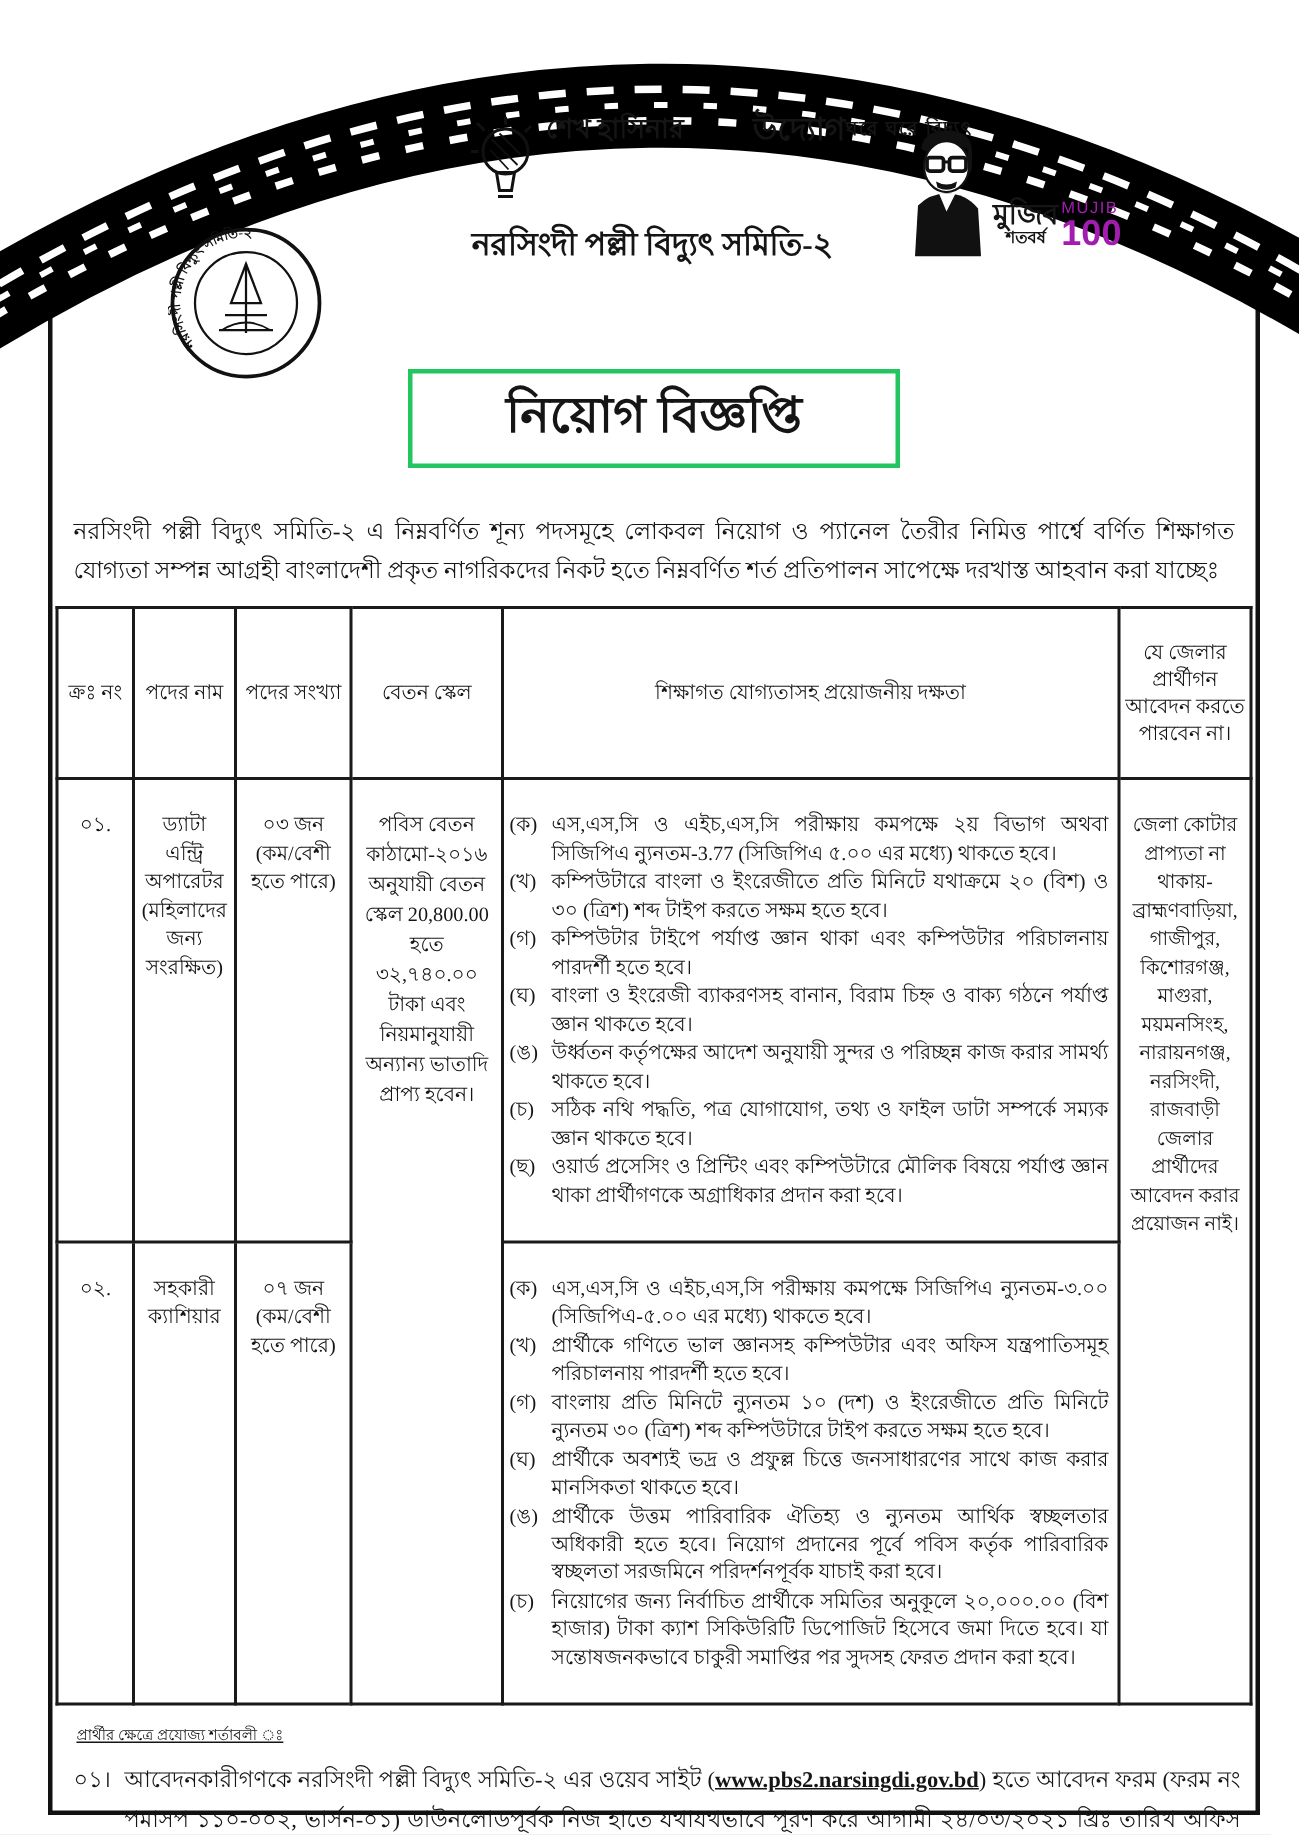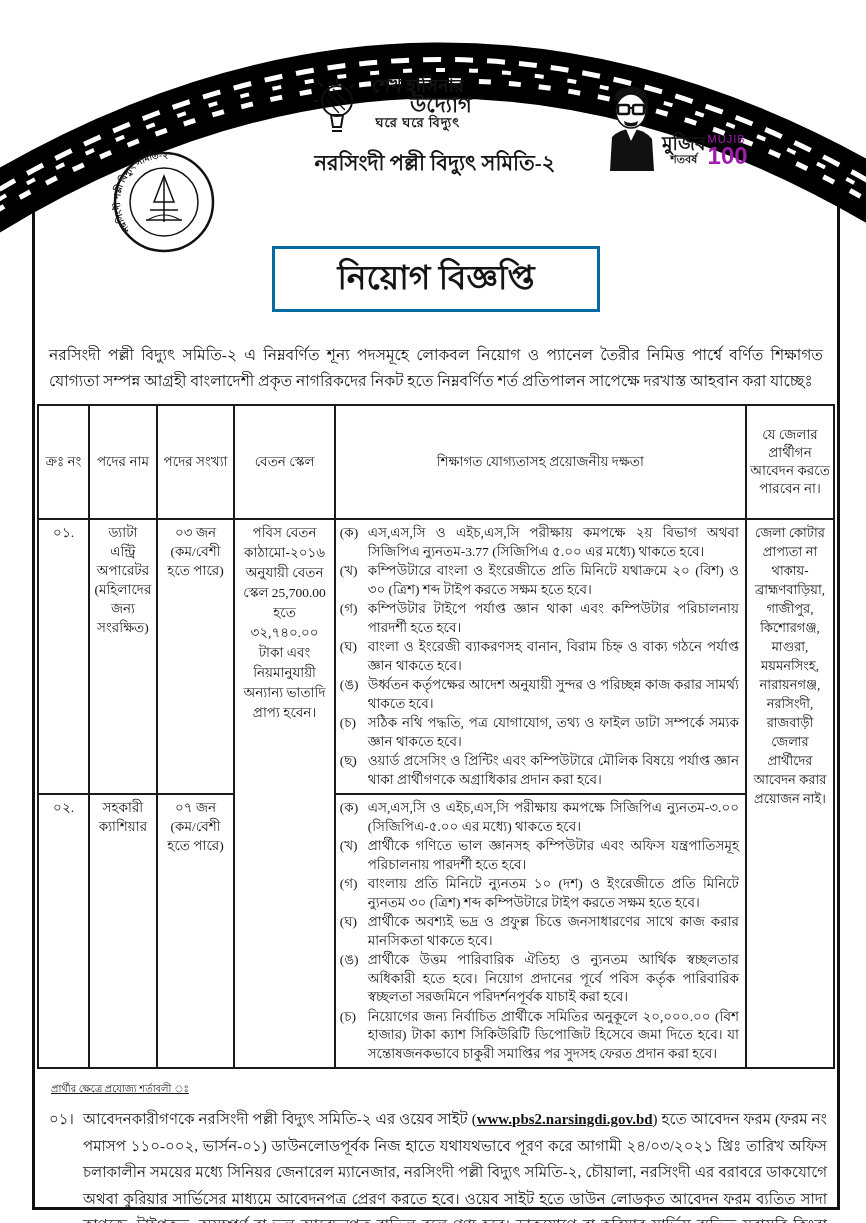--- a/index.html
+++ b/index.html
@@ -7,21 +7,21 @@
     position:relative;width:866px;height:1223px;margin:0 auto;
     background:#fff;overflow:hidden;
     font-family:"Liberation Serif","DejaVu Serif",serif;
     color:#151515;
   }
   
   .arc-svg{position:absolute;left:0;top:0;z-index:1;}
   
   .seal{position:absolute;left:112px;top:150px;z-index:2;}
   .bulb-logo{position:absolute;left:312px;top:76px;z-index:2;display:flex;align-items:flex-start;}
-  .bulb-text{display:flex;flex-direction:column;align-items:center;margin-left:4px;}
+  .bulb-text{display:flex;flex-direction:row;align-items:center;margin-left:4px;}
   .bulb-text .l1{font-size:18px;font-weight:bold;line-height:20px;}
   .bulb-text .l2{font-size:21px;font-weight:bold;line-height:19px;margin-left:46px;}
   .bulb-text .l3{font-size:13px;font-weight:bold;line-height:16px;letter-spacing:1px;}
   .org-title{position:absolute;left:255px;top:150px;width:360px;text-align:center;z-index:2;}
   .org-title .name{font-size:21px;font-weight:bold;line-height:26px;}
   .org-title .addr{font-size:20px;font-weight:bold;line-height:26px;text-decoration:underline;margin-top:4px;}
   .mujib{position:absolute;left:602px;top:85px;z-index:2;display:flex;align-items:flex-end;}
   .mujib-bn{display:flex;flex-direction:column;align-items:center;margin-left:2px;margin-bottom:6px;}
   .mujib-bn .b1{font-size:19px;font-weight:bold;line-height:19px;}
   .mujib-bn .b2{font-size:11px;font-weight:bold;line-height:12px;}
@@ -29,28 +29,28 @@
     font-family:"Liberation Sans","DejaVu Sans",sans-serif;}
   .mujib-en .e1{font-size:11px;line-height:11px;letter-spacing:1px;}
   .mujib-en .e2{font-size:24px;line-height:22px;font-weight:bold;}
   
   .doc-body{
     position:absolute;left:32px;right:26px;top:200px;bottom:13px;
     border-left:3px solid #111;border-right:3px solid #111;border-bottom:3px solid #111;
     z-index:0;padding:0 0 4px 0;box-sizing:border-box;background:#fff;
   }
   .notice-box{
-    width:322px;margin:46px auto 0 auto;border:3px solid #0369a1;
+    width:322px;margin:46px auto 0 auto;border:3px solid #22c55e;
     text-align:center;padding:10px 0 12px 0;
   }
   .notice-box .t{font-size:33px;font-weight:bold;line-height:38px;}
   .intro{margin:30px 14px 0 14px;font-size:15.5px;line-height:26px;text-align:justify;}
   
   table.recruit{border-collapse:collapse;width:798px;margin:10px auto 0 auto;table-layout:fixed;}
-  table.recruit th,table.recruit td{border:2px solid #1a1a1a;padding:3px 4px;vertical-align:top;}
+  table.recruit th,table.recruit td{border:2px solid #1a1a1a;padding:20px 4px;vertical-align:top;}
   table.recruit th{font-weight:normal;font-size:13.5px;line-height:18px;text-align:center;vertical-align:middle;padding:20px 3px;}
   .c-serial{width:50px;} .c-post{width:66px;} .c-count{width:76px;} .c-scale{width:98px;} .c-req{width:402px;} .c-district{width:86px;}
   td.center-top{text-align:center;font-size:13.5px;line-height:19px;padding-top:8px;}
   td.scale-cell{vertical-align:middle;text-align:center;font-size:13.5px;line-height:20px;}
   td.district-cell{vertical-align:middle;text-align:center;font-size:13px;line-height:19px;}
   .req-item{display:flex;font-size:13.5px;line-height:18.5px;margin:1px 0;}
   .req-item .lab{flex:0 0 28px;}
   .req-item .txt{flex:1;text-align:justify;padding-right:2px;}
   
   .terms-heading{margin:12px 0 8px 16px;font-size:10px;font-weight:normal;text-decoration:underline;}
@@ -157,21 +157,21 @@
         <th>পদের নাম</th>
         <th>পদের সংখ্যা</th>
         <th>বেতন স্কেল</th>
         <th>শিক্ষাগত যোগ্যতাসহ প্রয়োজনীয় দক্ষতা</th>
         <th>যে জেলার প্রার্থীগন আবেদন করতে পারবেন না।</th>
       </tr>
       <tr>
         <td class="center-top">০১.</td>
         <td class="center-top">ড্যাটা এন্ট্রি অপারেটর (মহিলাদের জন্য সংরক্ষিত)</td>
         <td class="center-top">০৩ জন (কম/বেশী হতে পারে)</td>
-        <td class="scale-cell" rowspan="2">পবিস বেতন কাঠামো-২০১৬ অনুযায়ী বেতন স্কেল 25,700.00 হতে ৩২,৭৪০.০০ টাকা এবং নিয়মানুযায়ী অন্যান্য ভাতাদি প্রাপ্য হবেন।</td>
+        <td class="scale-cell" rowspan="2">পবিস বেতন কাঠামো-২০১৬ অনুযায়ী বেতন স্কেল 20,800.00 হতে ৩২,৭৪০.০০ টাকা এবং নিয়মানুযায়ী অন্যান্য ভাতাদি প্রাপ্য হবেন।</td>
         <td>
           <div class="req-item">
                 <span class="lab">(ক)</span>
                 <span class="txt">এস,এস,সি ও এইচ,এস,সি পরীক্ষায় কমপক্ষে ২য় বিভাগ অথবা সিজিপিএ ন্যুনতম-3.77 (সিজিপিএ ৫.০০ এর মধ্যে) থাকতে হবে।</span>
               </div>
           <div class="req-item">
                 <span class="lab">(খ)</span>
                 <span class="txt">কম্পিউটারে বাংলা ও ইংরেজীতে প্রতি মিনিটে যথাক্রমে ২০ (বিশ) ও ৩০ (ত্রিশ) শব্দ টাইপ করতে সক্ষম হতে হবে।</span>
               </div>
           <div class="req-item">

